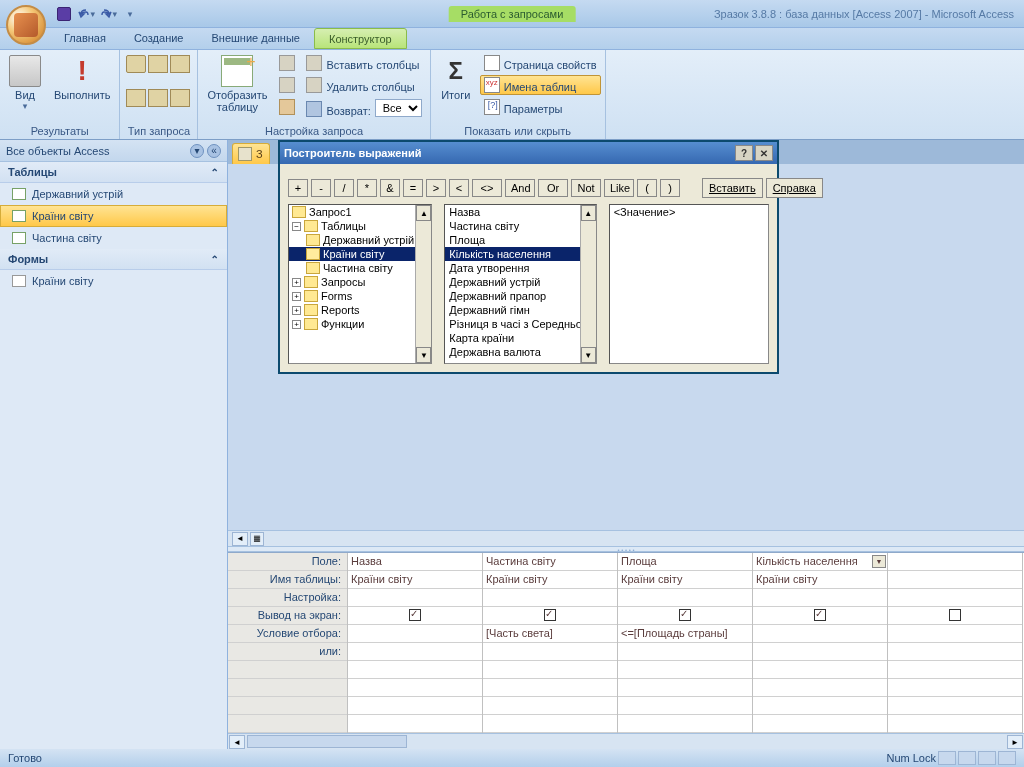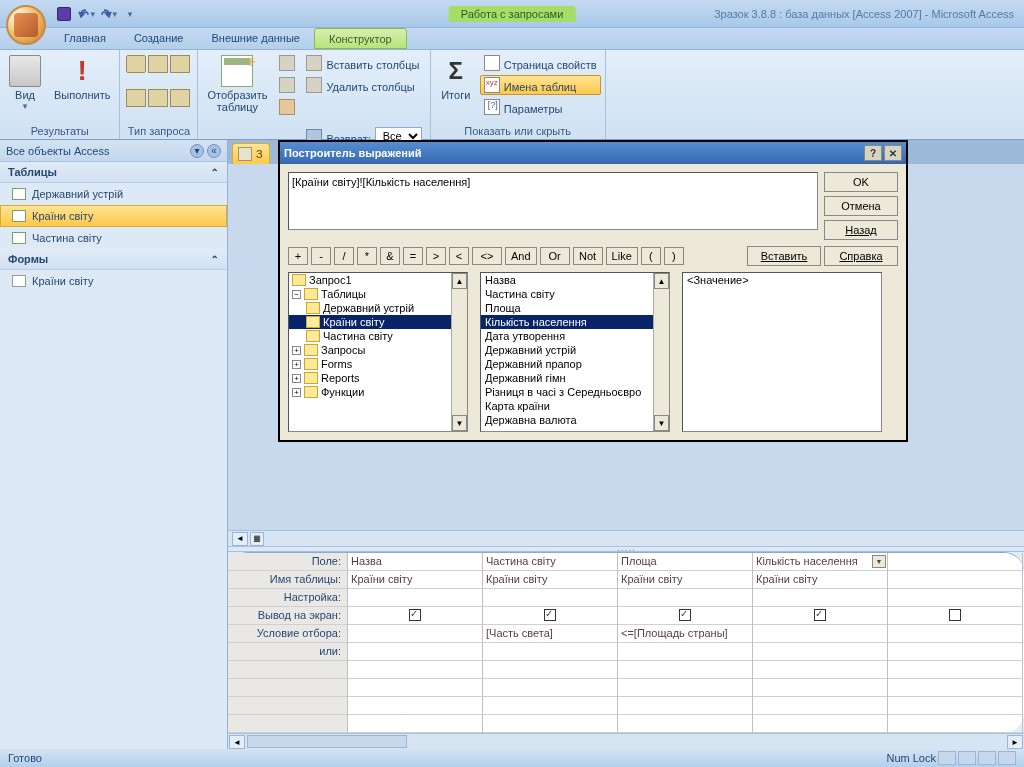--- a/index.html
+++ b/index.html
@@ -27,21 +27,21 @@
 .ribbon-group { border-right: 1px solid #a6c1e0; padding: 3px 4px 0; display: flex; flex-direction: column; }
 .ribbon-group-content { flex: 1; display: flex; align-items: flex-start; gap: 3px; }
 .ribbon-group-label { text-align: center; font-size: 11px; color: #395885; padding: 2px 0; }
 .ribbon-big-btn { display: flex; flex-direction: column; align-items: center; padding: 2px 5px; cursor: pointer; border-radius: 3px; min-width: 38px; }
 .ribbon-big-btn .icon { width: 32px; height: 32px; margin-bottom: 2px; display: flex; align-items: center; justify-content: center; }
 .ribbon-big-btn .label { font-size: 11px; color: #254874; text-align: center; line-height: 12px; }
 .ribbon-small-btns { display: flex; flex-direction: column; gap: 2px; }
 .ribbon-small-btn { display: flex; align-items: flex-end; gap: 4px; padding: 2px 4px; font-size: 11px; color: #254874; cursor: pointer; border-radius: 2px; }
 .ribbon-small-btn .icon { width: 16px; height: 16px; display: inline-block; }
 .ribbon-small-btn.highlight { background: linear-gradient(#ffe493, #ffc849); border: 1px solid #c09437; padding: 1px 3px; }
-.ribbon-sel { font-size: 11px; border: 1px solid #8fa9ca; padding: 1px 3px; background: #fff; margin-top: 28px; }
+.ribbon-sel { font-size: 11px; border: 1px solid #8fa9ca; padding: 1px 3px; background: #fff; }
 
 .icon-view { background: linear-gradient(#e8e8e8, #c7c7c7); border: 1px solid #8a8a8a; border-radius: 2px; }
 .icon-run { font-size: 28px; color: #c43b2e; font-weight: bold; }
 .icon-query { background: #e0d3a4; border: 1px solid #a08a57; border-radius: 2px; }
 .icon-table { background: #fff; border: 1px solid #88aa78; position: relative; }
 .icon-table::before { content: ''; position: absolute; inset: 2px; background: linear-gradient(to bottom, #9cb882 25%, transparent 25%); }
 .icon-sigma { font-size: 24px; color: #333; font-weight: bold; }
 .icon-sheet { background: #fff; border: 1px solid #888; }
 
 
@@ -58,21 +58,21 @@
 .navpane-item .tbl-icon { width: 14px; height: 12px; background: #fff; border: 1px solid #77a167; }
 .navpane-item .frm-icon { width: 14px; height: 12px; background: #fff; border: 1px solid #999; }
 
 
 .main { flex: 1; background: #9db9d9; position: relative; display: flex; flex-direction: column; }
 .doctabs { height: 24px; display: flex; align-items: flex-end; padding-left: 4px; }
 .doctab { background: linear-gradient(#ffe493, #ffc849); border: 1px solid #d6ac39; border-bottom: none; padding: 3px 6px 3px 5px; display: flex; align-items: center; gap: 4px; font-size: 11px; color: #5a4019; border-radius: 3px 3px 0 0; }
 .doctab .qry-icon { width: 14px; height: 14px; background: #e7e2cc; border: 1px solid #a09767; }
 
 
-.dialog { position: absolute; left: 50px; top: 0px; width: 630px; background: #ece9d8; border: 2px solid #000000; z-index: 100; }
+.dialog { position: absolute; left: 50px; top: 0px; width: 501px; background: #ece9d8; border: 2px solid #0c4a6e; z-index: 100; }
 .dlg-title { height: 22px; background: linear-gradient(#568ed0, #3568b1); display: flex; align-items: center; padding: 0 4px; color: #fff; font-size: 11px; font-weight: bold; }
 .dlg-title .spacer { flex: 1; }
 .dlg-title .winbtn { width: 18px; height: 16px; background: #d7d4c4; border: 1px solid #888; margin-left: 2px; display:flex; align-items:center; justify-content:center; font-size:10px; color:#333;}
 .dlg-body { padding: 8px; }
 .dlg-row { display: flex; gap: 6px; }
 .expr-box { flex: 1; height: 58px; background: #fff; border: 1px solid #888; border-top-color:#555; border-left-color:#555; padding: 3px; font-size: 11px; }
 .dlg-btns { display: flex; flex-direction: column; gap: 4px; width: 74px; }
 .dlg-btn { background: #ece9d8; border: 1px solid #888; padding: 3px 6px; font-size: 11px; text-align: center; cursor: pointer; }
 .dlg-btn span { text-decoration: underline; }
 .op-row { display: flex; gap: 3px; margin-top: 6px; align-items:center; }
@@ -94,21 +94,21 @@
 .list-sb { position:absolute; right:0; top:0; bottom:0; width:16px; background:#ece9d8; border-left:1px solid #aaa; display:flex; flex-direction:column;}
 .list-sb .sbbtn { height:16px; background:#ece9d8; border:1px solid #888; font-size:8px; display:flex; align-items:center; justify-content:center;}
 .list-sb .sbtrack { flex:1; }
 
 
 .qgrid-wrap { flex: 1; display: flex; flex-direction: column; background: #e1ecf8; }
 .qtop { flex: 1; background: #c8d9ee; }
 .qscroll { height: 16px; background: #d7e4f2; border-top: 1px solid #a6c1e0; display: flex; align-items: center; padding-left:4px; gap:2px; }
 .qscroll .sbtn { width:16px; height:14px; border:1px solid #9db5d4; background:#e3eef9; font-size:8px; display:flex; align-items:center; justify-content:center;}
 .splitter { height: 6px; background: #dde9f6; border-top: 1px solid #a6c1e0; border-bottom: 1px solid #a6c1e0; text-align: center; font-size: 6px; color: #8cadd5; }
-.qgrid { background: #fff; flex: 0 0 180px; display:flex; border-top:1px solid #8fa9ca;border-radius:20px; }
+.qgrid { background: #fff; flex: 0 0 180px; display:flex; border-top:1px solid #8fa9ca; }
 .qgrid-labels { width: 120px; border-right: 1px solid #c0c0c0; background:#e9e8e4; }
 .qgrid-label { height: 18px; font-size: 11px; color: #254874; text-align: right; padding: 2px 6px 0 0; border-bottom:1px solid #d0d0d0;}
 .qgrid-cols { flex: 1; display: flex; overflow: hidden; }
 .qgrid-col { width: 135px; border-right: 1px solid #c0c0c0; }
 .qgrid-cell { height: 18px; font-size: 11px; color: #5a3c3c; padding: 2px 3px 0; border-bottom:1px solid #d0d0d0; white-space:nowrap; overflow:hidden; position:relative; }
 .qgrid-cell.check { text-align: center; }
 .qgrid-cell .cb { display: inline-block; width: 12px; height: 12px; border: 1px solid #333; background: #fff; position: relative; }
 .qgrid-cell .cb.checked::after { content: '✓'; position: absolute; font-size: 10px; left: 0; top: -2px; }
 .qgrid-cell .dd { position:absolute; right:1px; top:2px; width:14px; height:13px; border:1px solid #888; background:#ece9d8; font-size:7px; display:flex; align-items:center; justify-content:center;}
 
@@ -304,28 +304,20 @@
     </div>
 
     <div class="dialog">
       <div class="dlg-title">
         <span>Построитель выражений</span>
         <span class="spacer"></span>
         <span class="winbtn">?</span>
         <span class="winbtn">✕</span>
       </div>
       <div class="dlg-body">
-        <div class="dlg-row">
-          <div class="expr-box">[Країни світу]![Кількість населення]</div>
-          <div class="dlg-btns">
-            <div class="dlg-btn">OK</div>
-            <div class="dlg-btn">Отмена</div>
-            <div class="dlg-btn"><span>Назад</span></div>
-          </div>
-        </div>
         <div class="op-row" id="oprow">
           <div class="op-btn">+</div>
             <div class="op-btn">-</div>
             <div class="op-btn">/</div>
             <div class="op-btn">*</div>
             <div class="op-btn">&amp;</div>
             <div class="op-btn">=</div>
             <div class="op-btn">&gt;</div>
             <div class="op-btn">&lt;</div>
             <div class="op-btn wide">&lt;&gt;</div>

